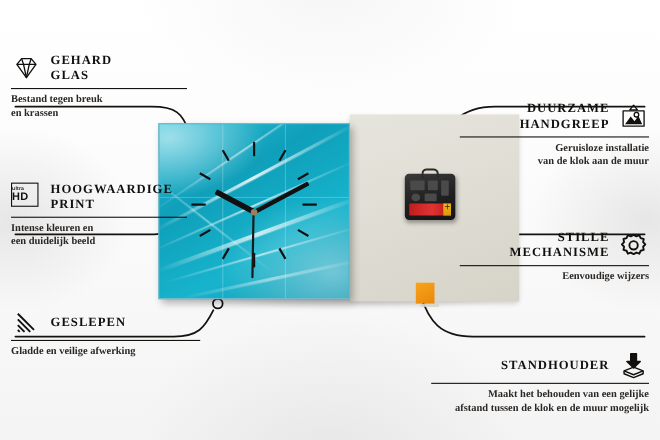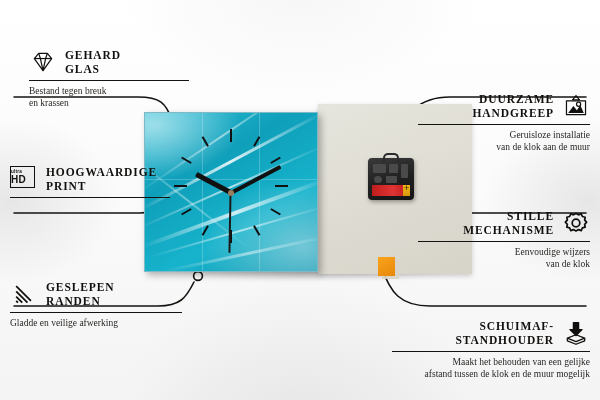--- a/index.html
+++ b/index.html
@@ -156,20 +156,21 @@
   }
   .f-rule {
     height: 1.4px; background: #151310;
     margin: 3px 0 4px 0;
   }
   .f-desc {
     font-family: "Liberation Serif", serif;
     font-size: 9.5px;
     line-height: 1.28;
     color: #2a2724;
+    font-weight: bold;
   }
   .f-icon { flex: 0 0 auto; width: 28px; height: 26px; color: #12100e; }
   .f-icon svg { display: block; width: 100%; height: 100%; }
 
   
   .hd-badge {
     width: 25px; height: 22px;
     border: 1.6px solid #12100e;
     display: flex; flex-direction: column;
     align-items: flex-start; justify-content: center;
@@ -254,21 +255,21 @@
       <div class="tick" style="transform:rotate(300deg);"></div>
       <div class="tick" style="transform:rotate(330deg);"></div>
 
       <div class="hand hand-hour" style="transform:rotate(-62deg);"></div>
       <div class="hand hand-min" style="transform:rotate(62deg);"></div>
       <div class="hand hand-sec" style="transform:rotate(181deg);"></div>
       <div class="hub"></div>
     </div>
   </div>
 
-  <div class="feature left" style="top:48px;margin-left:19px;">
+  <div class="feature left" style="top:48px;">
     <div class="f-head">
       <span class="f-icon">
         <svg viewBox="0 0 32 30">
             <g fill="none" stroke="currentColor" stroke-width="1.4" stroke-linejoin="round">
           <path d="M6 11 L11 5 H21 L26 11 L16 25 Z"></path>
               <path d="M6 11 H26"></path>
               <path d="M11 5 L13 11 L16 25"></path>
               <path d="M21 5 L19 11 L16 25"></path>
         </g>
           </svg>
@@ -292,37 +293,40 @@
           <span class="ultra">ultra</span>
           <span class="hd">HD</span>
         </span>
       </span>
       <div class="f-title">
         <div>HOOGWAARDIGE</div>
         <div>PRINT</div>
       </div>
     </div>
     <div class="f-rule" style="width:160px;"></div>
+    <div class="f-desc">
+      <div>Intense kleuren en</div>
+      <div>een duidelijk beeld</div>
+    </div>
   </div>
 
   <div class="feature left" style="top:280px;">
     <div class="f-head">
       <span class="f-icon">
         <svg viewBox="0 0 32 30">
             <g stroke="currentColor" stroke-width="2" fill="none" stroke-linecap="butt">
           <path d="M7 6 L24 23"></path>
               <path d="M7 12 L20 25"></path>
               <path d="M7 18 L14 25"></path>
               <path d="M7 23 L9 25"></path>
         </g>
           </svg>
       </span>
       <div class="f-title">
         <div>GESLEPEN</div>
-        <div>RANDEN</div>
       </div>
     </div>
     <div class="f-rule" style="width:172px;"></div>
     <div class="f-desc">
       <div>Gladde en veilige afwerking</div>
     </div>
   </div>
 
   <div class="feature right" style="top:48px;">
     <div class="f-head">
@@ -359,37 +363,35 @@
           </svg>
       </span>
       <div class="f-title">
         <div>STILLE</div>
         <div>MECHANISME</div>
       </div>
     </div>
     <div class="f-rule" style="width:172px;margin-left:auto;"></div>
     <div class="f-desc">
       <div>Eenvoudige wijzers</div>
-      <div>van de klok</div>
     </div>
   </div>
 
   <div class="feature right" style="top:275px;width:205px;">
     <div class="f-head">
       <span class="f-icon">
         <svg viewBox="0 0 32 30">
             <g fill="none" stroke="currentColor" stroke-width="1.5" stroke-linejoin="round">
           <path d="M13 3 h6 v8 h4 l-7 7 -7-7 h4 Z" fill="currentColor"></path>
           <path d="M16 17 l10 4 -10 4 -10-4 Z"></path>
           <path d="M6 21 v3 l10 4 10-4 v-3"></path>
         </g>
           </svg>
       </span>
       <div class="f-title">
-        <div>SCHUIMAF-</div>
         <div>STANDHOUDER</div>
       </div>
     </div>
     <div class="f-rule" style="width:198px;margin-left:auto;"></div>
     <div class="f-desc">
       <div>Maakt het behouden van een gelijke</div>
       <div>afstand tussen de klok en de muur mogelijk</div>
     </div>
   </div>
 

